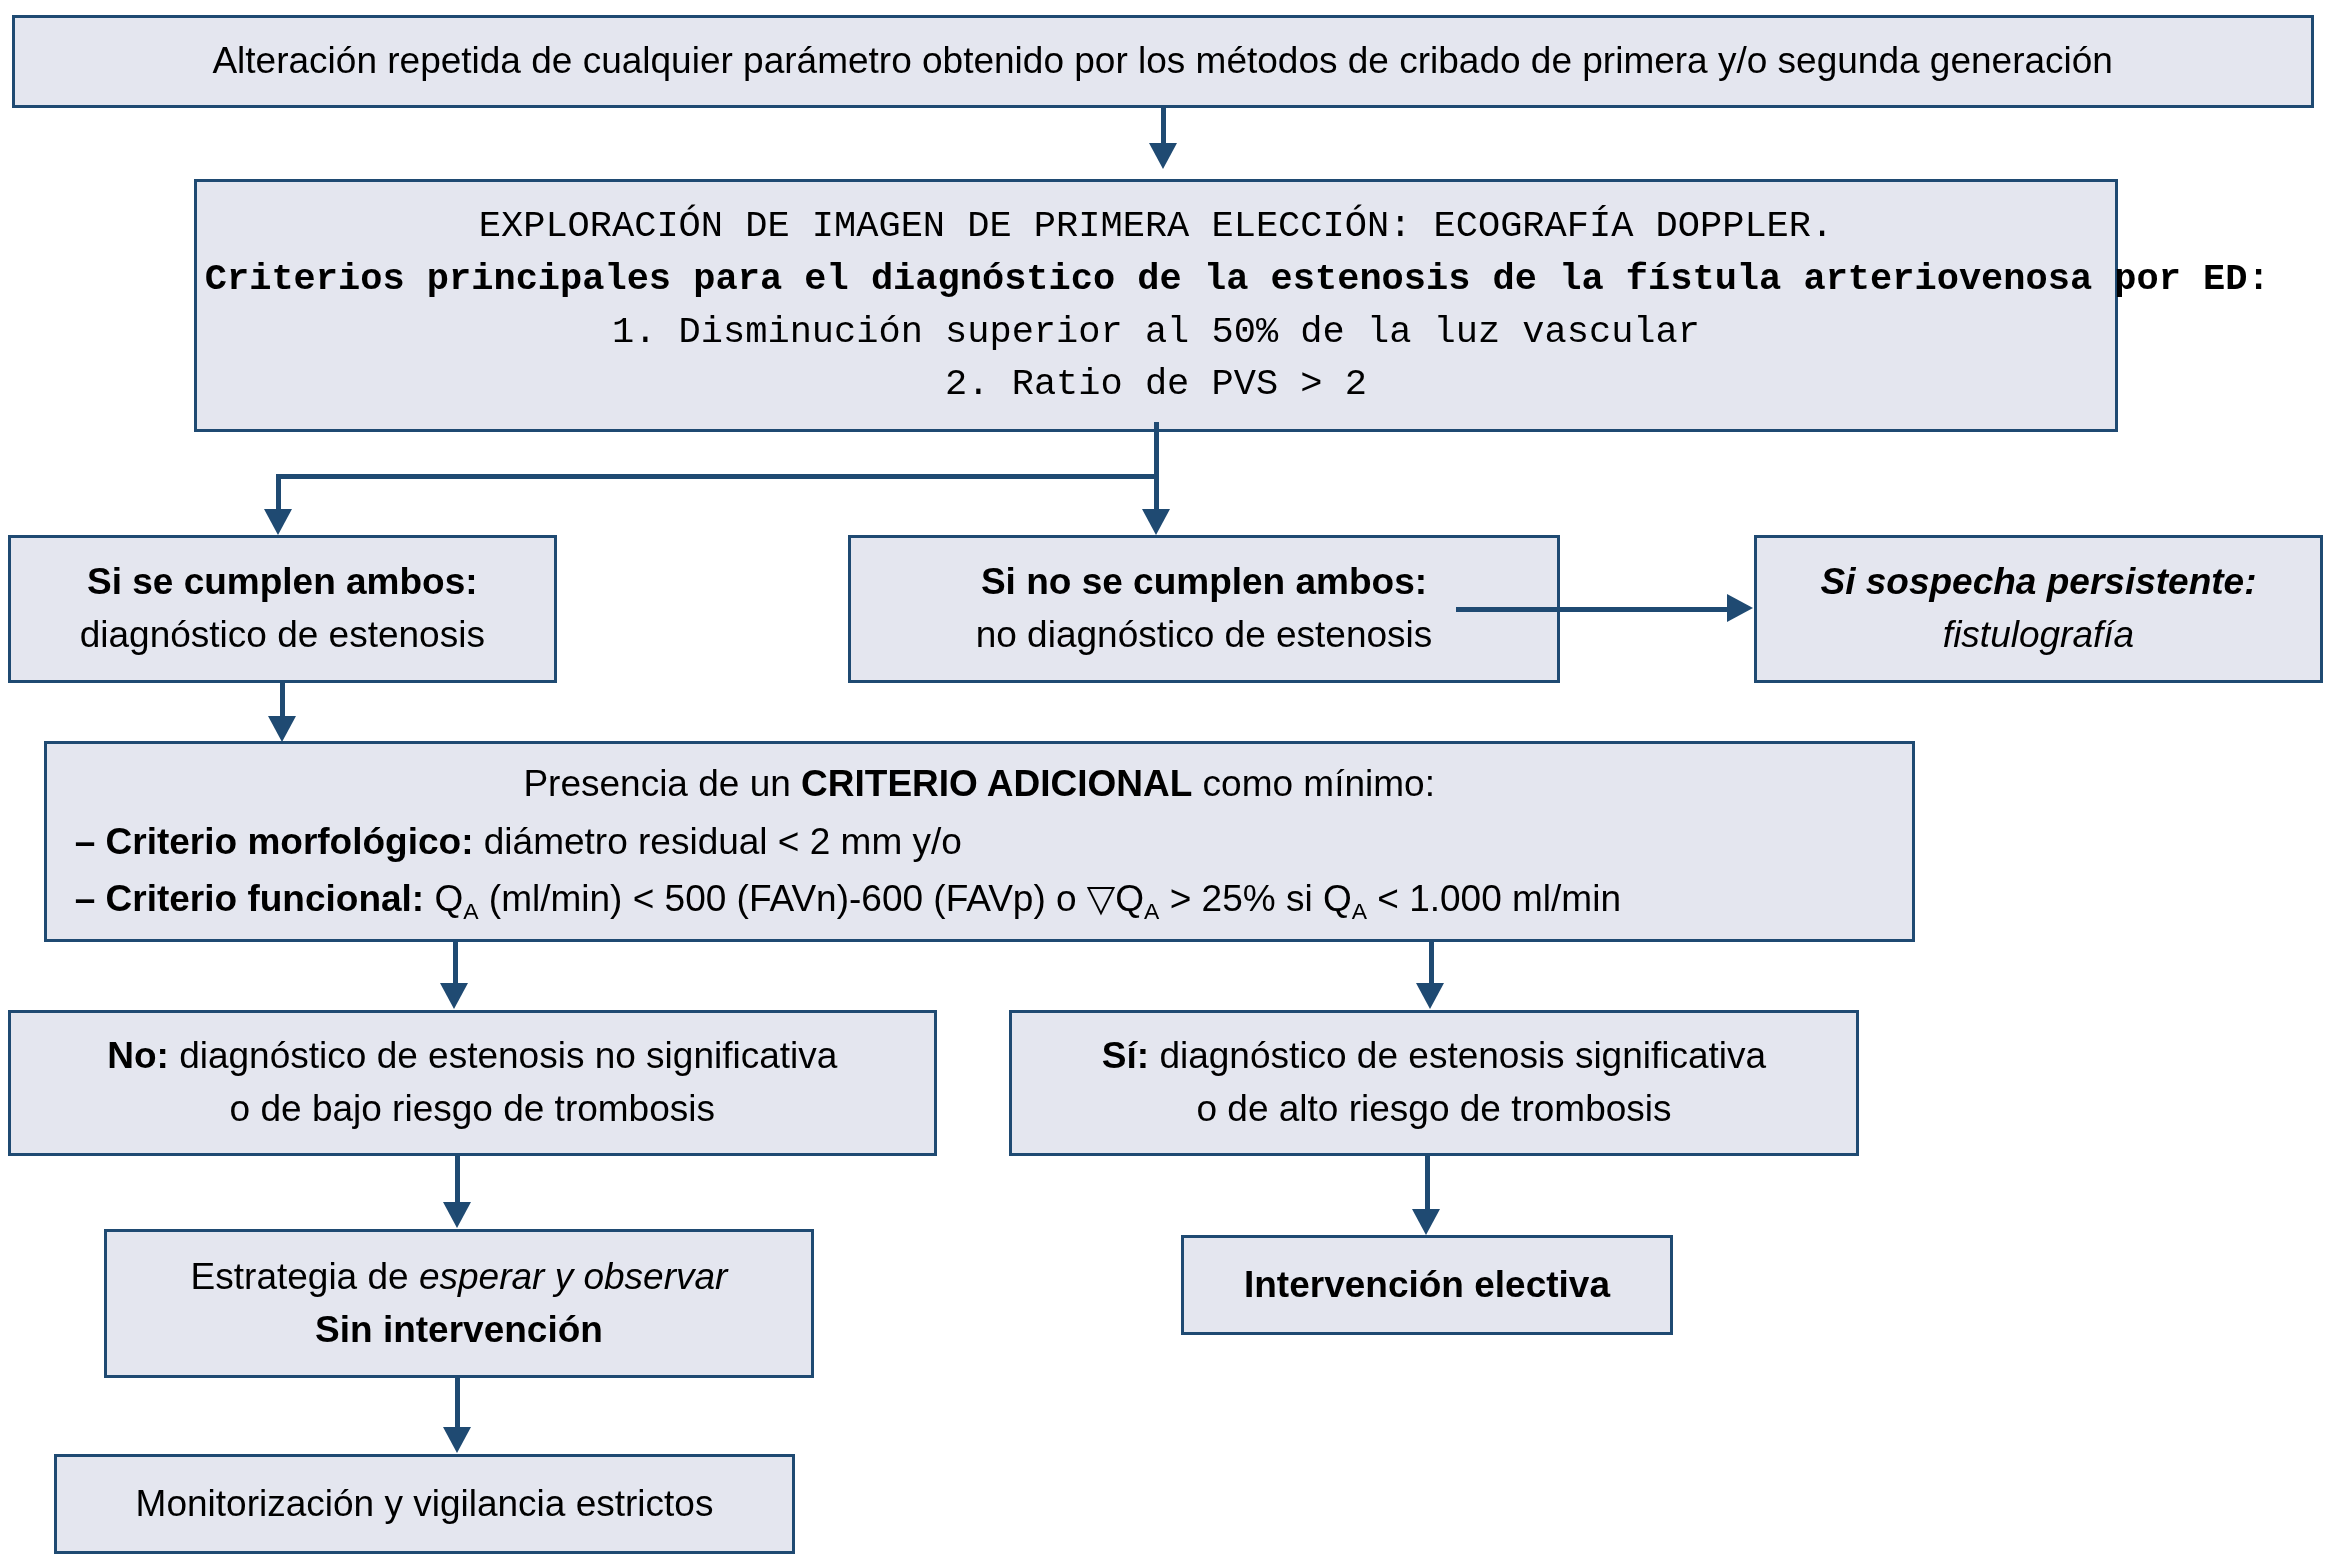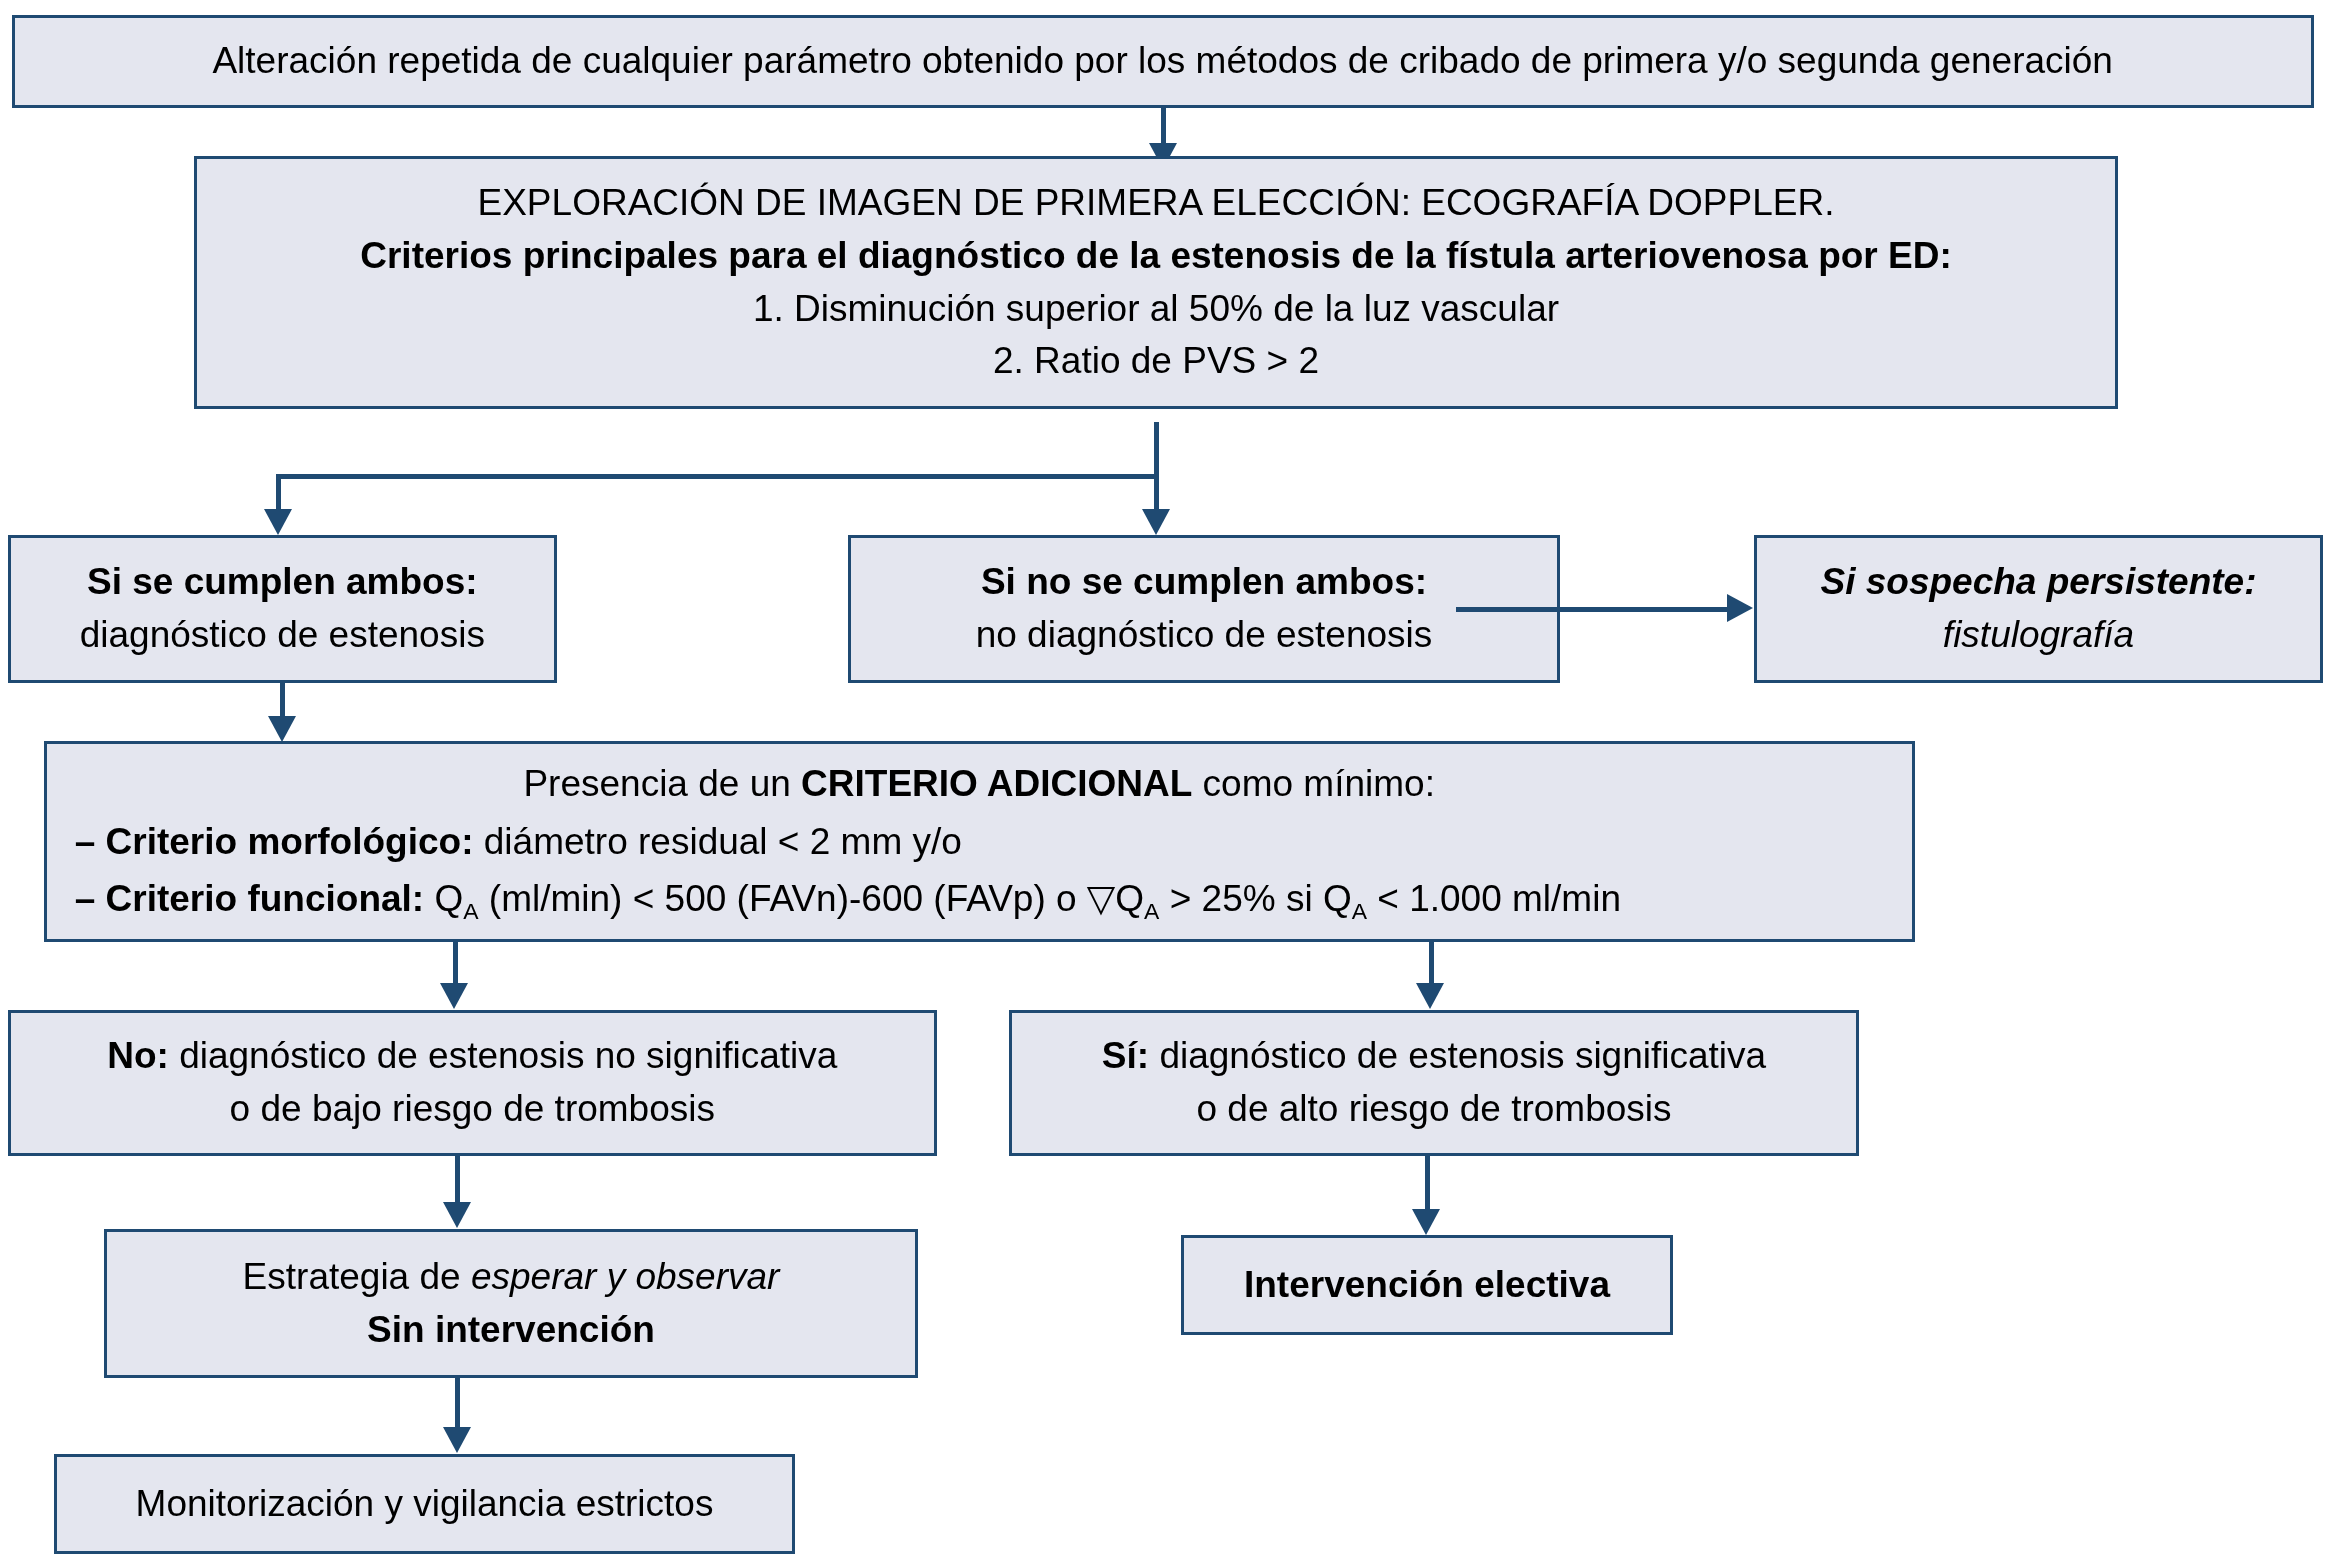--- a/index.html
+++ b/index.html
@@ -63,21 +63,21 @@
 
   <div class="box" style="left:11.7px;top:14.8px;width:2302px;height:93px;">
       <div class="line"><span>Alteración repetida de cualquier parámetro obtenido por los métodos de cribado de primera y/o segunda generación</span></div>
     </div>
 
   <div>
     <div class="vline" style="left:1161px;top:107px;height:39px;"></div>
     <div class="head-down" style="left:1149px;top:143px;"></div>
   </div>
 
-  <div class="box" style="left:194px;top:156px;width:1924px;height:253px;">
+  <div class="box" style="left:194px;top:179px;width:1924px;height:253px;font-family:Liberation Mono, monospace;">
       <div class="line"><span>EXPLORACIÓN DE IMAGEN DE PRIMERA ELECCIÓN: ECOGRAFÍA DOPPLER.</span></div>
       <div class="line"><span class="b">Criterios principales para el diagnóstico de la estenosis de la fístula arteriovenosa por ED:</span></div>
       <div class="line"><span>1. Disminución superior al 50% de la luz vascular</span></div>
       <div class="line"><span>2. Ratio de PVS &gt; 2</span></div>
     </div>
 
   <div>
     <div class="vline" style="left:1154px;top:422px;height:57px;"></div>
     <div class="hline" style="left:278px;top:474px;width:880px;"></div>
     <div class="vline" style="left:276px;top:474px;height:37px;"></div>
@@ -138,21 +138,21 @@
 
   <div>
     <div class="vline" style="left:455px;top:1156px;height:50px;"></div>
     <div class="head-down" style="left:443px;top:1202px;"></div>
   </div>
   <div>
     <div class="vline" style="left:1425px;top:1156px;height:56px;"></div>
     <div class="head-down" style="left:1412px;top:1209px;"></div>
   </div>
 
-  <div class="box" style="left:104px;top:1229px;width:814px;height:149px;">
+  <div class="box" style="left:104px;top:1229px;width:710px;height:149px;">
       <div class="line"><span>Estrategia de </span><span class="i">esperar y observar</span></div>
       <div class="line"><span class="b">Sin intervención</span></div>
     </div>
 
   <div class="box" style="left:1181px;top:1235px;width:492px;height:100px;">
       <div class="line"><span class="b">Intervención electiva</span></div>
     </div>
 
   <div>
     <div class="vline" style="left:455px;top:1378px;height:51px;"></div>

